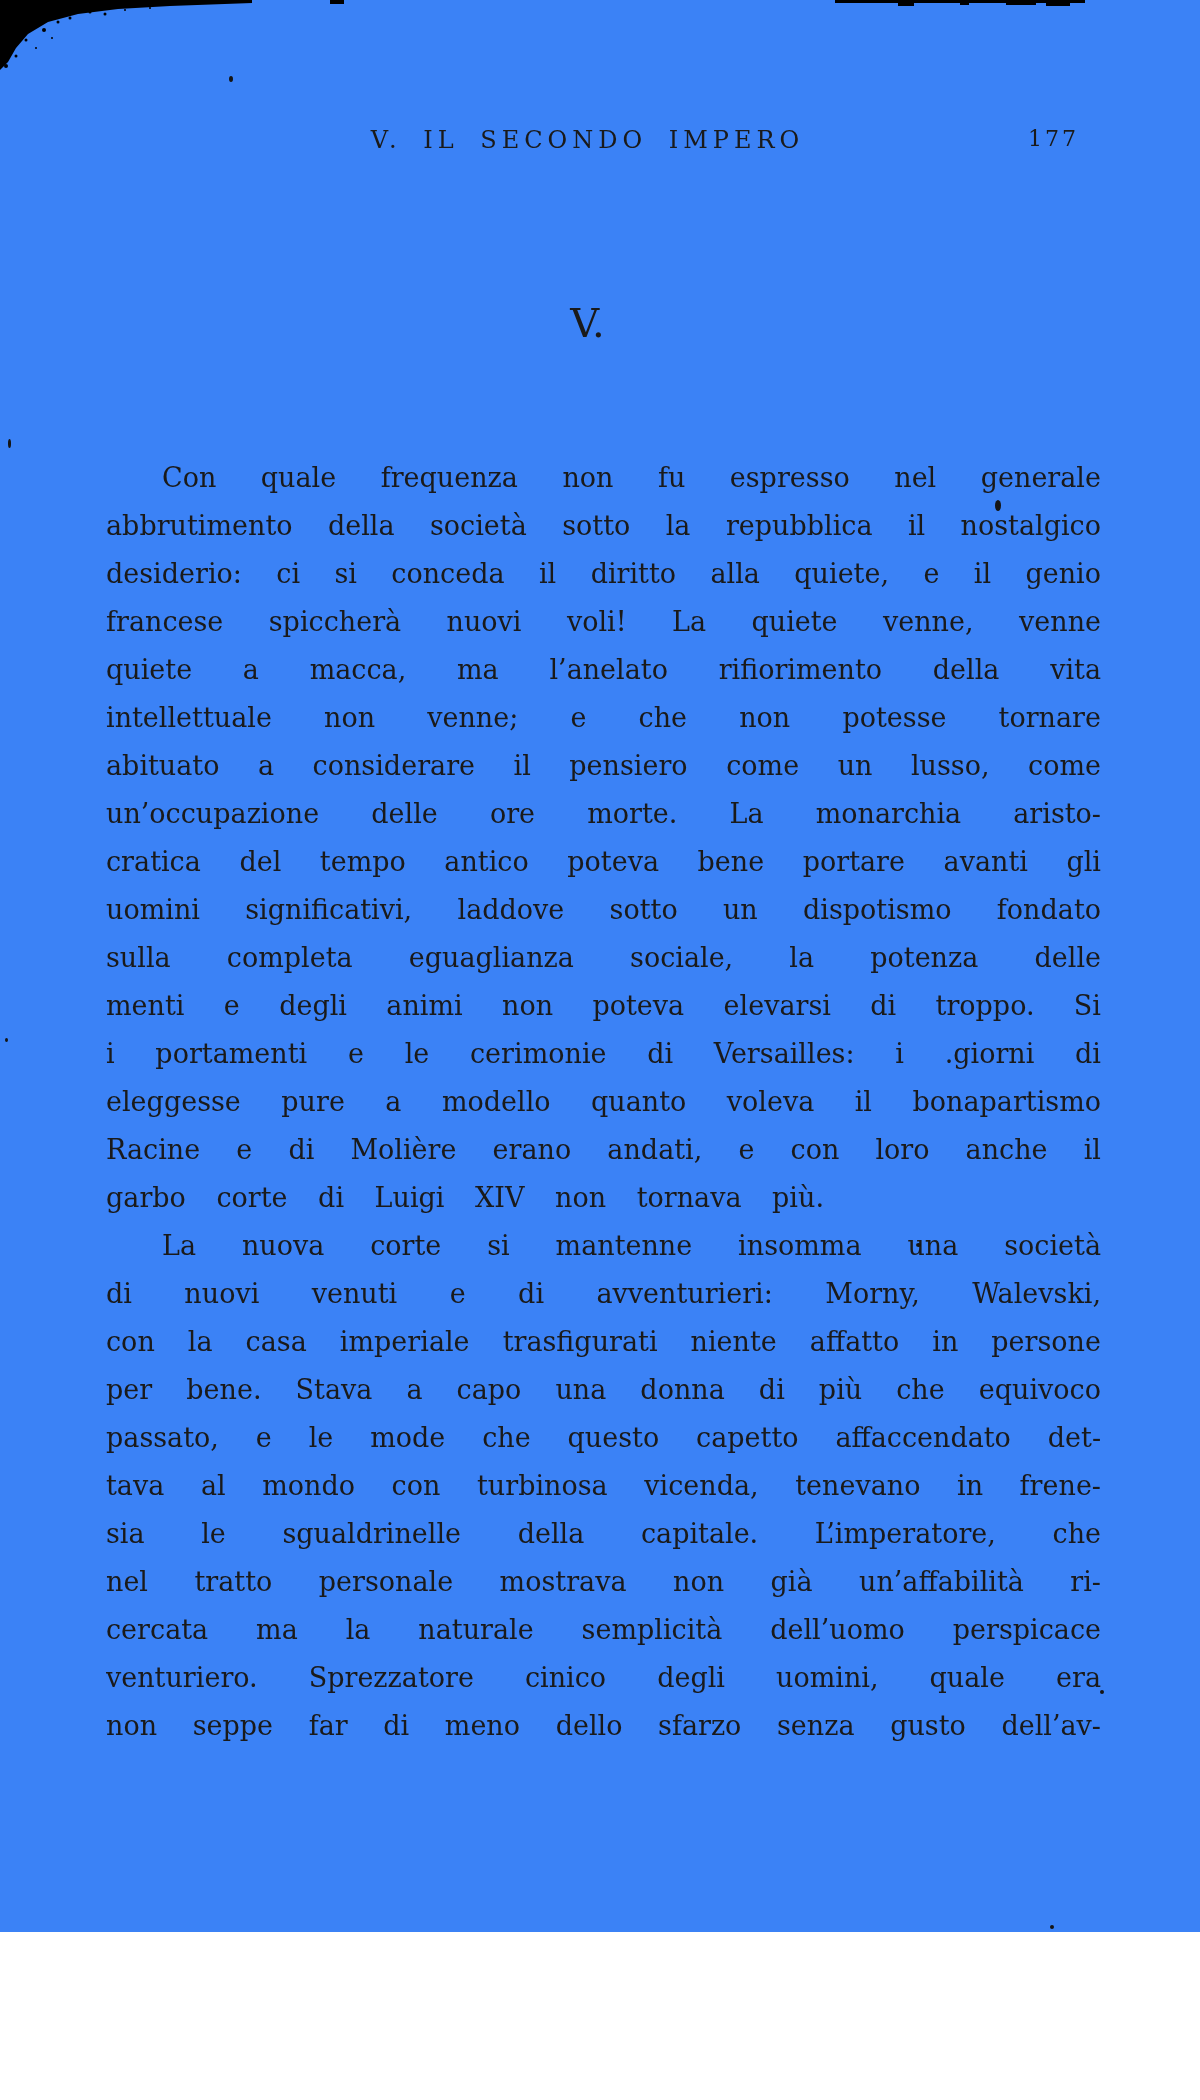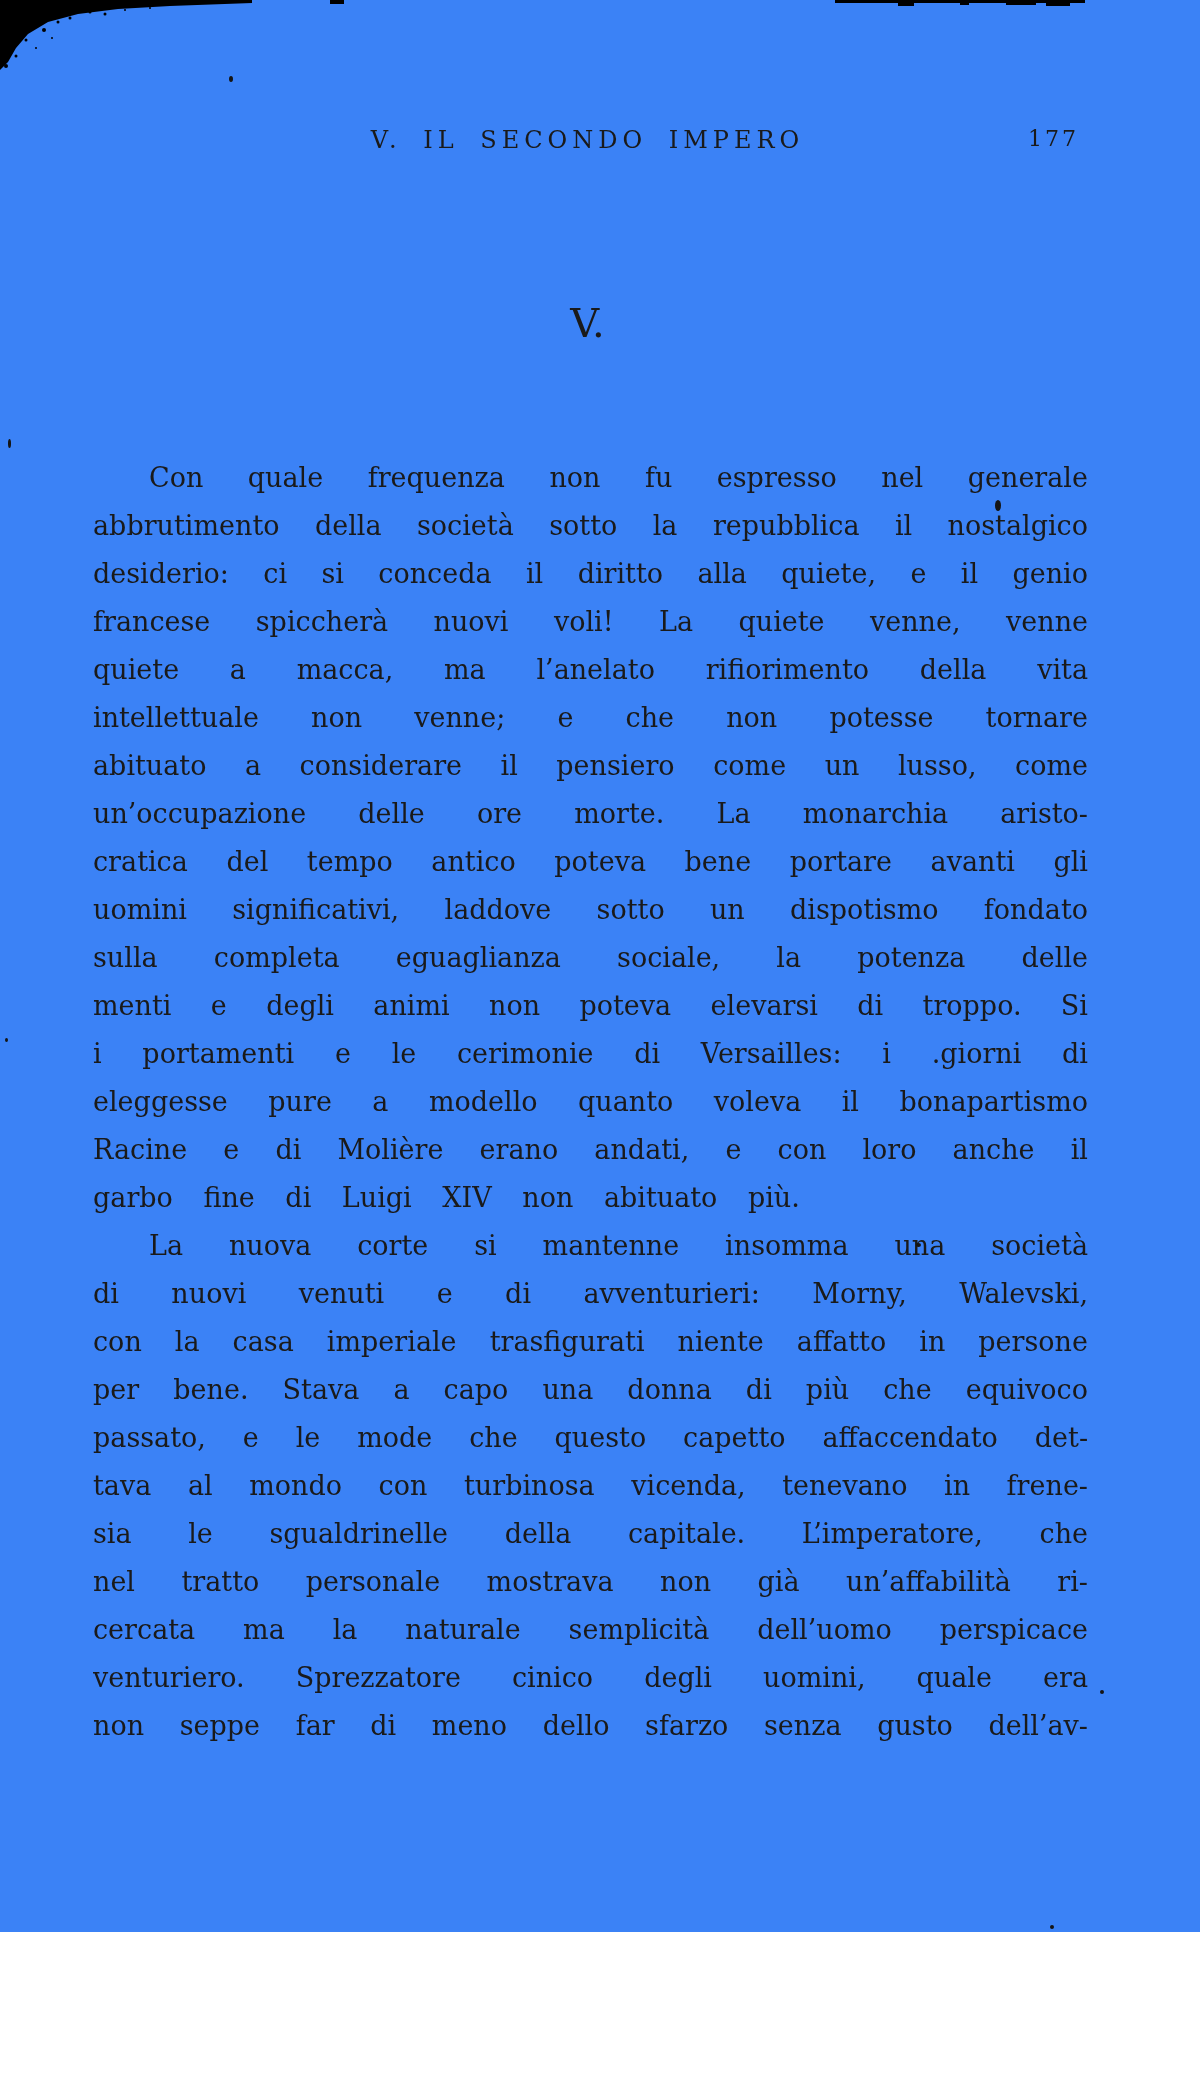--- a/index.html
+++ b/index.html
@@ -21,21 +21,21 @@
   }
   .page-number { position: absolute; right: 6px; top: 0; font-size: 22px; letter-spacing: 3px; }
 
   
   .chapter-heading {
     position: absolute; top: 300px; left: 90px; width: 995px;
     text-align: center; font-size: 40px;
   }
 
   
-  .text-block { position: absolute; top: 454px; left: 93px; width: 995px; }
+  .text-block { position: absolute; top: 454px; left: 106px; width: 995px; }
   .line {
     height: 48px; line-height: 48px; font-size: 27px;
     text-align: justify; overflow: hidden; white-space: normal;
   }
   .line::after { content: ""; display: inline-block; width: 100%; height: 0; }
   .line.indent { text-indent: 56px; }
   .line.short { text-align: left; word-spacing: 22px; }
   .line.short::after { content: none; }
 
   
@@ -100,21 +100,21 @@
     <div class="line">intellettuale non venne; e che non potesse tornare</div>
     <div class="line">abituato a considerare il pensiero come un lusso, come</div>
     <div class="line">un’occupazione delle ore morte. La monarchia aristo-</div>
     <div class="line">cratica del tempo antico poteva bene portare avanti gli</div>
     <div class="line">uomini significativi, laddove sotto un dispotismo fondato</div>
     <div class="line">sulla completa eguaglianza sociale, la potenza delle</div>
     <div class="line">menti e degli animi non poteva elevarsi di troppo. Si</div>
     <div class="line">i portamenti e le cerimonie di Versailles: i .giorni di</div>
     <div class="line">eleggesse pure a modello quanto voleva il bonapartismo</div>
     <div class="line">Racine e di Molière erano andati, e con loro anche il</div>
-    <div class="line short">garbo fine di Luigi XIV non abituato più.</div>
+    <div class="line short">garbo corte di Luigi XIV non tornava più.</div>
     <div class="line indent">La nuova corte si mantenne insomma una società</div>
     <div class="line">di nuovi venuti e di avventurieri: Morny, Walevski,</div>
     <div class="line">con la casa imperiale trasfigurati niente affatto in persone</div>
     <div class="line">per bene. Stava a capo una donna di più che equivoco</div>
     <div class="line">passato, e le mode che questo capetto affaccendato det-</div>
     <div class="line">tava al mondo con turbinosa vicenda, tenevano in frene-</div>
     <div class="line">sia le sgualdrinelle della capitale. L’imperatore, che</div>
     <div class="line">nel tratto personale mostrava non già un’affabilità ri-</div>
     <div class="line">cercata ma la naturale semplicità dell’uomo perspicace</div>
     <div class="line">venturiero. Sprezzatore cinico degli uomini, quale era</div>

